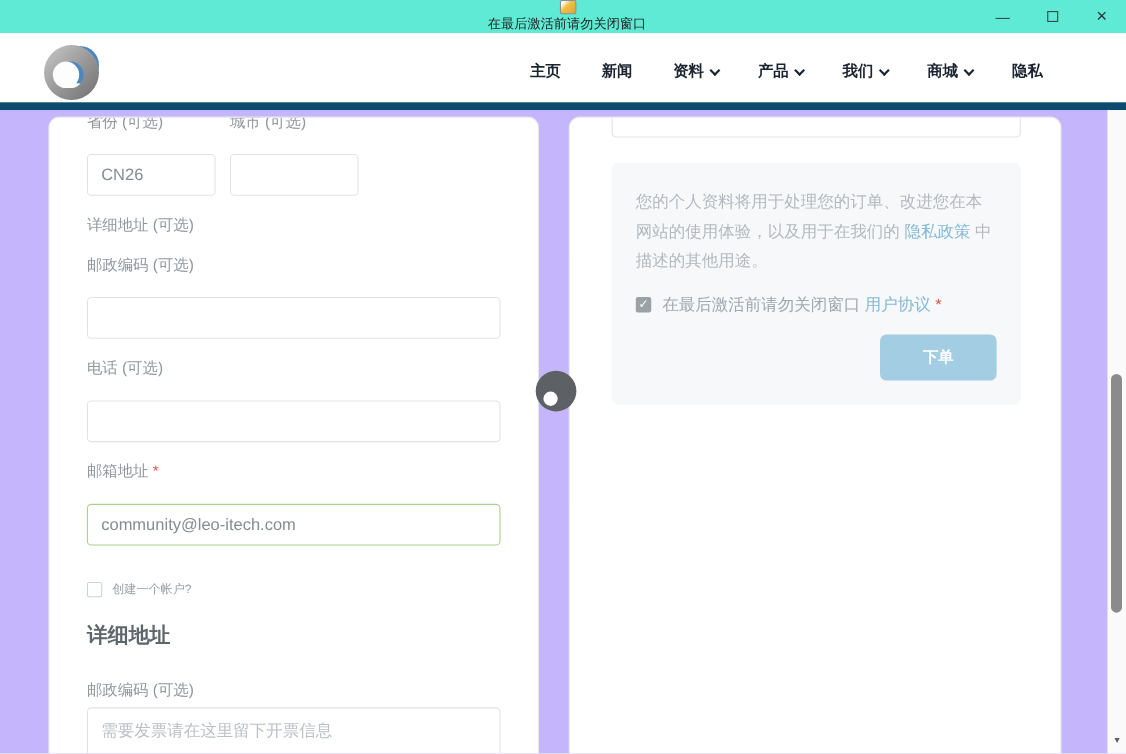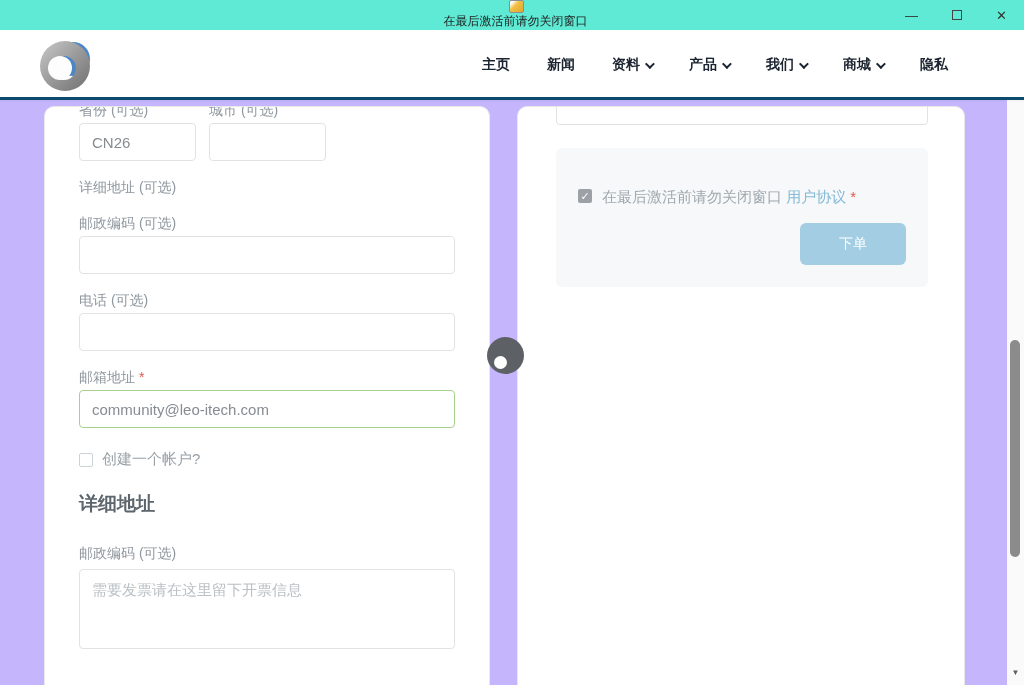--- a/index.html
+++ b/index.html
@@ -13,69 +13,69 @@
   .app-icon { width:15px; height:15px; margin-left:9px; border:1px solid #8a8f94; border-radius:2px;
     background:linear-gradient(135deg,#fdfdfd 15%,#f3c043 40%,#e0a52e 100%); }
   .titlebar-text { margin-left:7px; font-size:12px; color:#1f1f1f; }
   .win-controls { position:absolute; right:0; top:0; height:30px; display:flex; align-items:center; }
   .win-btn { width:45px; height:30px; display:flex; align-items:center; justify-content:center;
     color:#333; font-size:13px; cursor:default; }
   .max-box { width:10px; height:10px; border:1px solid #444; }
 
   
   .header { position:absolute; top:30px; left:0; width:1024px; height:70px; background:#fff;
-    border-bottom:3px solid #0c4a6e; box-shadow:0 1px 2px rgba(0,0,0,0.05); z-index:5; }
+    border-bottom:7px solid #0c4a6e; box-shadow:0 1px 2px rgba(0,0,0,0.05); z-index:5; }
   .logo { position:absolute; left:36px; top:5px; }
   .nav { position:absolute; right:76px; top:0; height:70px; display:flex; align-items:center; gap:37px; }
   .nav-item { display:flex; align-items:center; gap:5px; font-size:14px; font-weight:700;
     color:#1b2430; cursor:pointer; white-space:nowrap; }
   .chev { width:7px; height:7px; border-right:2px solid #1b2430; border-bottom:2px solid #1b2430;
     transform:rotate(45deg) translateY(-2px); display:inline-block; }
 
   
   .page { position:absolute; top:100px; left:0; width:1007px; height:585px;
     background:#c4b5fd; overflow:hidden; }
   .panel { position:absolute; top:6px; background:#fff; border:1px solid #e7e9ea;
     border-radius:10px 10px 0 0; overflow:hidden; }
   .panel-left  { left:44px;  width:446px; height:620px; padding:0 34px; }
   .panel-right { left:517px; width:448px; height:620px; padding:0 38px; }
 
   
   .row2 { display:flex; gap:13px; }
   .field-label { font-size:14px; color:#8f979e; line-height:20px; margin-top:16px; }
   .clip-label { margin-top:-7px; }
-  .inp { display:block; margin-top:3px; height:38px; border:1px solid #dfe3e6; border-radius:4px;
+  .inp { display:block; margin-top:20px; height:38px; border:1px solid #dfe3e6; border-radius:4px;
     background:#fff; font-size:15px; color:#858c92; padding:0 12px; width:100%; outline:none;
     font-family:inherit; }
   .inp::placeholder { color:#bac0c5; opacity:1; }
   .inp-sm { width:117px; }
   .inp-green { border-color:#a9d18e; }
   .req { color:#e0564a; }
-  .check-row { display:flex; align-items:center; gap:9px; margin-top:22px; font-size:15px; color:#98a1a8; }
+  .check-row { display:flex; align-items:center; gap:9px; margin-top:32px; font-size:11px; color:#98a1a8; }
   .cb { width:14px; height:14px; border:1px solid #ccd2d6; border-radius:2px; background:#fff; }
   .section-heading { margin-top:22px; font-size:19px; font-weight:700; color:#5d666d; }
   .notes-label { margin-top:26px; }
   .ta { display:block; margin-top:6px; width:100%; height:80px; border:1px solid #dfe3e6;
     border-radius:4px; font-size:15px; color:#858c92; padding:11px 12px; resize:none; outline:none;
     font-family:inherit; }
   .ta::placeholder { color:#bac0c5; opacity:1; }
 
   
   .clipped-input { margin-top:-26px; height:44px; border:1px solid #dfe3e6; border-radius:4px;
     background:#fff; width:372px; }
   .info-box { margin-top:23px; width:372px; background:#f6f8f9; border-radius:6px;
     padding:22px; }
   .privacy-text { font-size:15px; color:#b2b9c0; line-height:27px; }
   .privacy-text a, .agree a { color:#85b9d6; text-decoration:none; cursor:pointer; }
   .agree { display:flex; align-items:flex-start; gap:10px; margin-top:17px;
     font-size:15px; color:#a0a8af; line-height:20px; }
   .cb-checked { flex:0 0 14px; width:14px; height:14px; margin-top:2px; background:#9ba1a6;
     border-radius:2px; color:#fff; font-size:11px; line-height:14px; text-align:center; }
   .order-btn-row { display:flex; justify-content:flex-end; margin-top:16px; }
-  .order-btn { width:106px; height:42px; background:#a2cde2; color:#fff; font-weight:400;
+  .order-btn { width:106px; height:42px; background:#a2cde2; color:#fff; font-weight:700;
     font-size:14px; border:none; border-radius:6px; cursor:pointer; font-family:inherit; }
 
   
   .float-dot { position:absolute; left:487px; top:237px; width:37px; height:37px;
     background:#5d6165; border-radius:50%; z-index:9; }
   .float-dot .dot-inner { position:absolute; left:7px; top:19px; width:13px; height:13px;
     background:#fff; border-radius:50%; }
 
   
   .scrollbar { position:absolute; top:30px; right:0; width:17px; height:655px; background:#fafafa; }
@@ -179,20 +179,23 @@
       <div class="section-heading">详细地址</div>
 
       <div class="field-label notes-label">邮政编码 (可选)</div>
       <textarea class="ta" placeholder="需要发票请在这里留下开票信息" style=""></textarea>
     </div>
 
     <div class="panel panel-right">
       <div class="clipped-input"></div>
 
       <div class="info-box">
+        <div class="privacy-text">
+          <span>您的个人资料将用于处理您的订单、改进您在本网站的使用体验，以及用于在我们的 </span><a>隐私政策</a><span> 中描述的其他用途。</span>
+        </div>
 
         <div class="agree">
           <span class="cb-checked">✓</span>
           <span><span>在最后激活前请勿关闭窗口 </span><a>用户协议</a><span class="req"> *</span></span>
         </div>
 
         <div class="order-btn-row">
           <button class="order-btn">下单</button>
         </div>
       </div>

